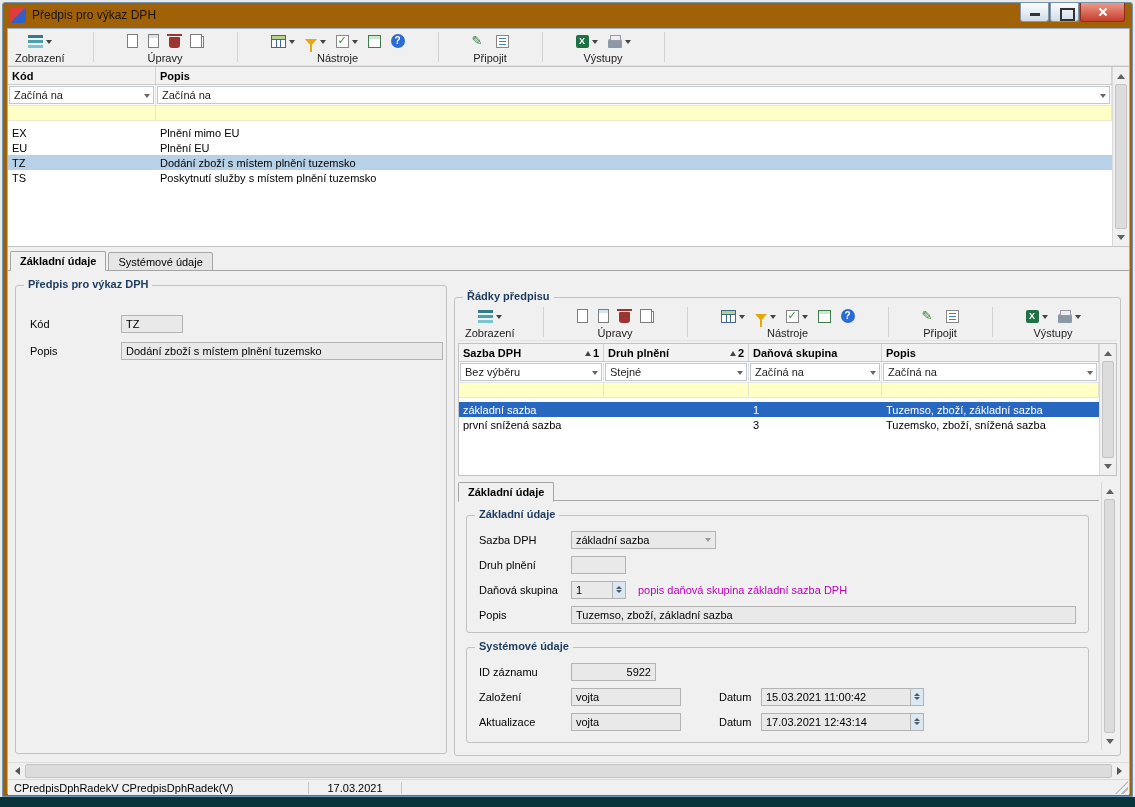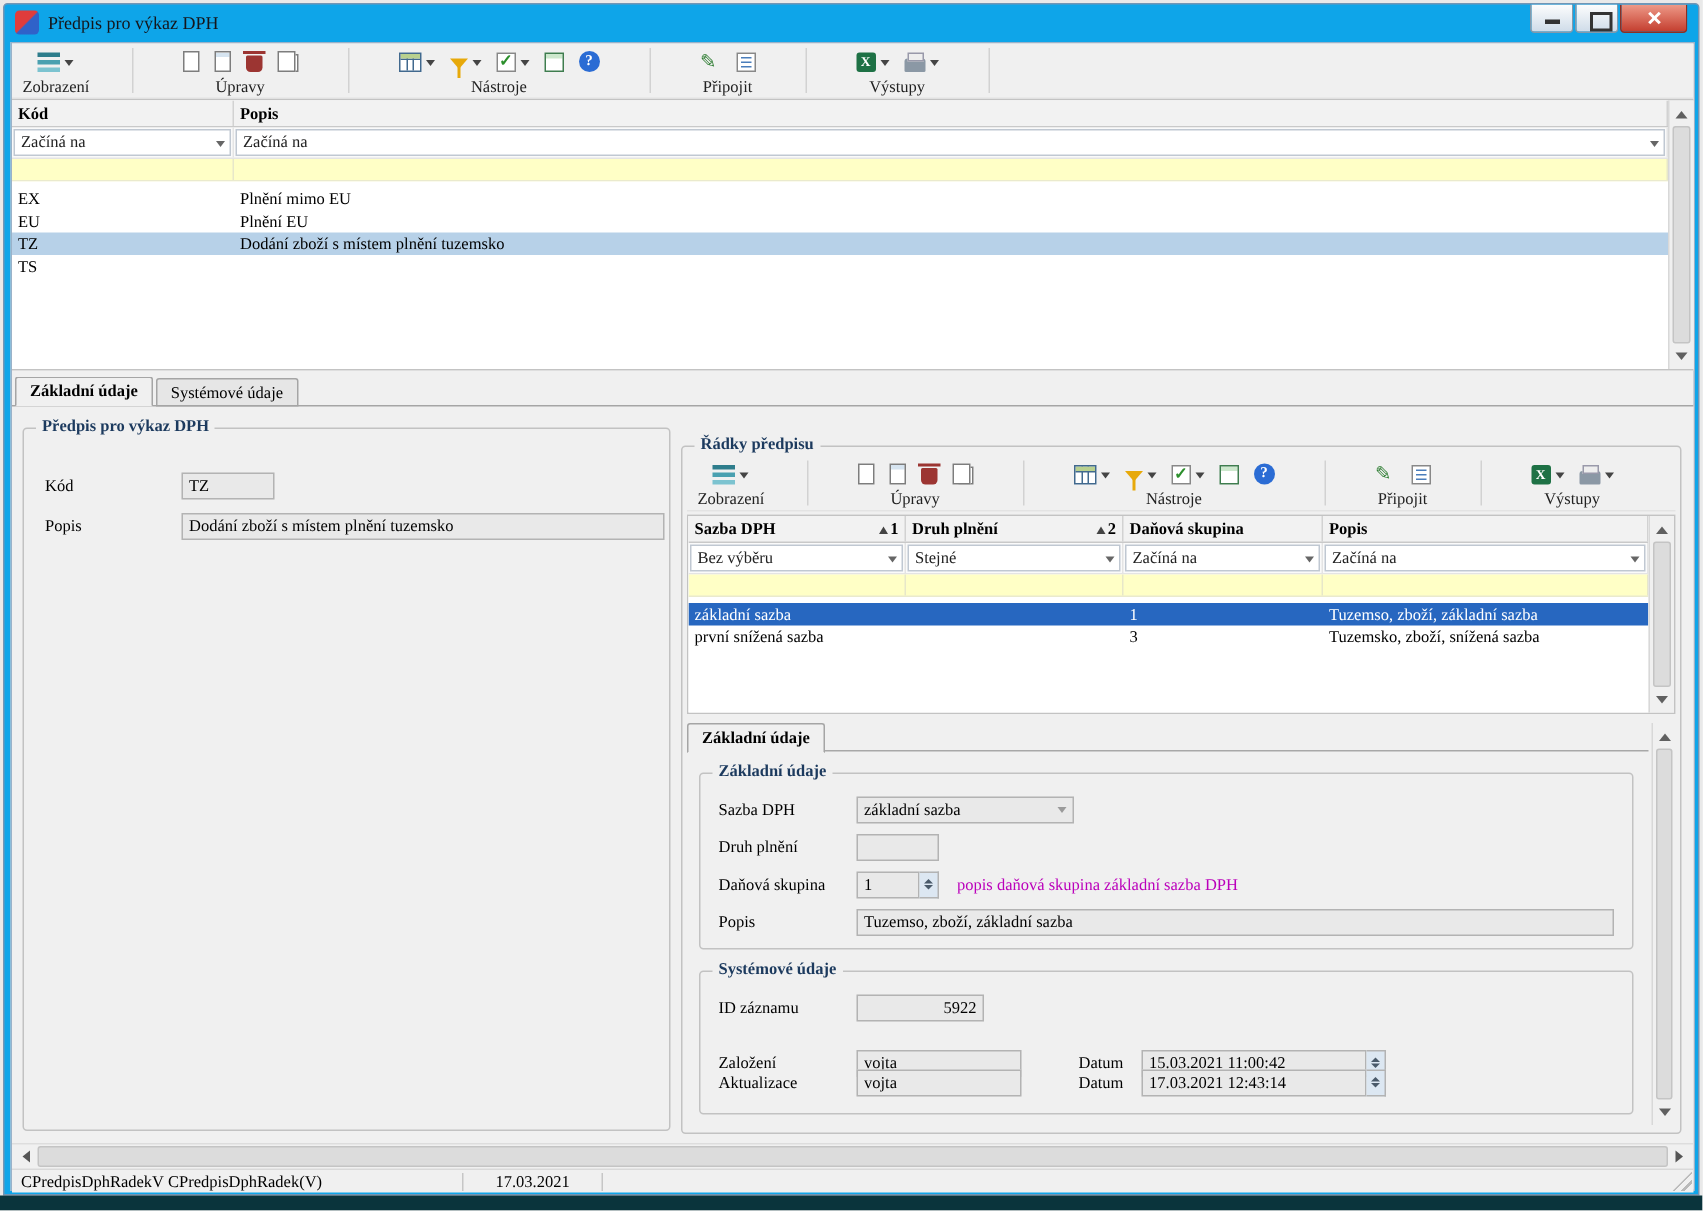--- a/index.html
+++ b/index.html
@@ -2,21 +2,21 @@
 <html><head>
 <meta charset="utf-8">
 <style>
   * { margin:0; padding:0; box-sizing:border-box; }
   html,body { width:1135px; height:807px; }
   body { font-family:"Liberation Sans","DejaVu Sans",sans-serif; font-size:11px; color:#000;
          background:#e9e9e9; position:relative; overflow:hidden; }
 
   
   .window { position:absolute; left:2px; top:2px; width:1131px; height:795px;
-            background:#0ea5e9; border:1px solid #7195b5; border-radius:3px 3px 0 0;font-family:Liberation Serif, serif; }
+            background:#a16207; border:1px solid #7195b5; border-radius:3px 3px 0 0; }
   .titlebar { position:absolute; left:0; right:0; top:0; height:24px; display:flex; align-items:center; padding:0 7px; }
   .app-icon { width:16px; height:16px; margin-right:6px; border-radius:3px;
               background:linear-gradient(135deg,#e03c3c 0 48%,#2f62c9 52% 100%); }
   .title-text { font-size:12px; color:#15151a; }
   .win-controls { margin-left:auto; display:flex; margin-top:-5px; }
   .win-btn { width:29px; height:19px; border:1px solid #8399ab; border-top:none;
              background:linear-gradient(#fdfdfd,#cfdce9); border-radius:0 0 3px 3px; margin-left:1px; position:relative; }
   .win-btn.close { width:45px; background:linear-gradient(#ee9a88,#c43e2f); border-color:#8e2e22; }
   .win-btn.min::after { content:""; position:absolute; left:9px; bottom:5px; width:10px; height:3px; background:#333; }
   .win-btn.max::after { content:""; position:absolute; left:9px; top:5px; width:11px; height:9px; border:2px solid #333; }
@@ -286,20 +286,21 @@
         <div class="g-row">
           <div class="g-cell w148">EU</div>
           <div class="g-cell gc-flex">Plnění EU</div>
         </div>
         <div class="g-row sel-light">
           <div class="g-cell w148">TZ</div>
           <div class="g-cell gc-flex">Dodání zboží s místem plnění tuzemsko</div>
         </div>
         <div class="g-row">
           <div class="g-cell w148">TS</div>
+          <div class="g-cell gc-flex">Poskytnutí služby s místem plnění tuzemsko</div>
         </div>
       </div>
       <div class="vscroll">
         <div class="s-btn up">
             <span class="arr-up"></span>
           </div>
         <div class="v-thumb"></div>
         <div class="s-btn down">
             <span class="arr-down"></span>
           </div>
@@ -529,21 +530,21 @@
           </div>
 
           <div class="groupbox" style="left:8px; right:10px; top:146px; height:96px;">
             <div class="gb-title">Systémové údaje</div>
             <div class="frow" style="left:12px; top:14px;">
               <span class="flabel" style="width:92px">ID záznamu</span>
               <span class="tbox num" style="width:85px">
                   <span>5922</span>
                 </span>
             </div>
-            <div class="frow" style="left:12px; top:39px;margin-top:12px;">
+            <div class="frow" style="left:12px; top:39px;">
               <span class="flabel" style="width:92px">Založení</span>
               <span class="tbox" style="width:110px">
                   <span class="val">vojta</span>
                 </span>
               <span class="flabel" style="width:42px; margin-left:38px">Datum</span>
               <span class="tbox" style="width:150px">
                   <span class="val">15.03.2021 11:00:42</span>
                 </span>
               <span class="spin">
                   <i class="su"></i>

